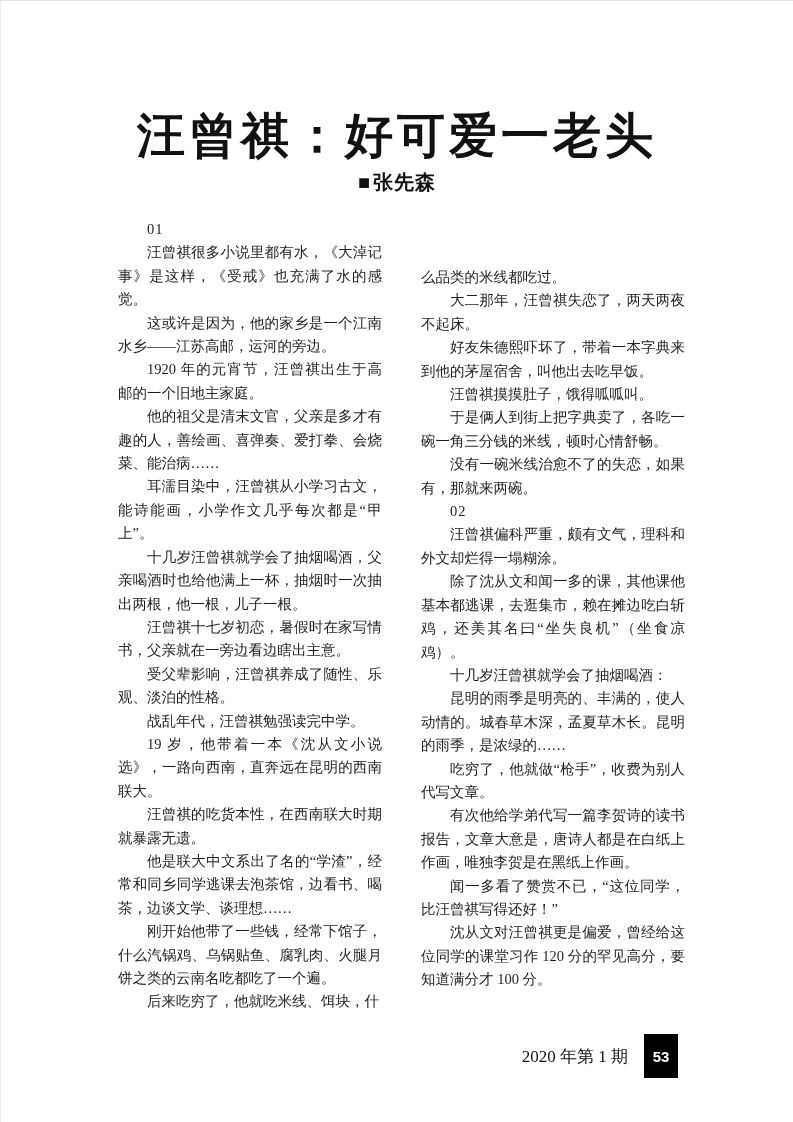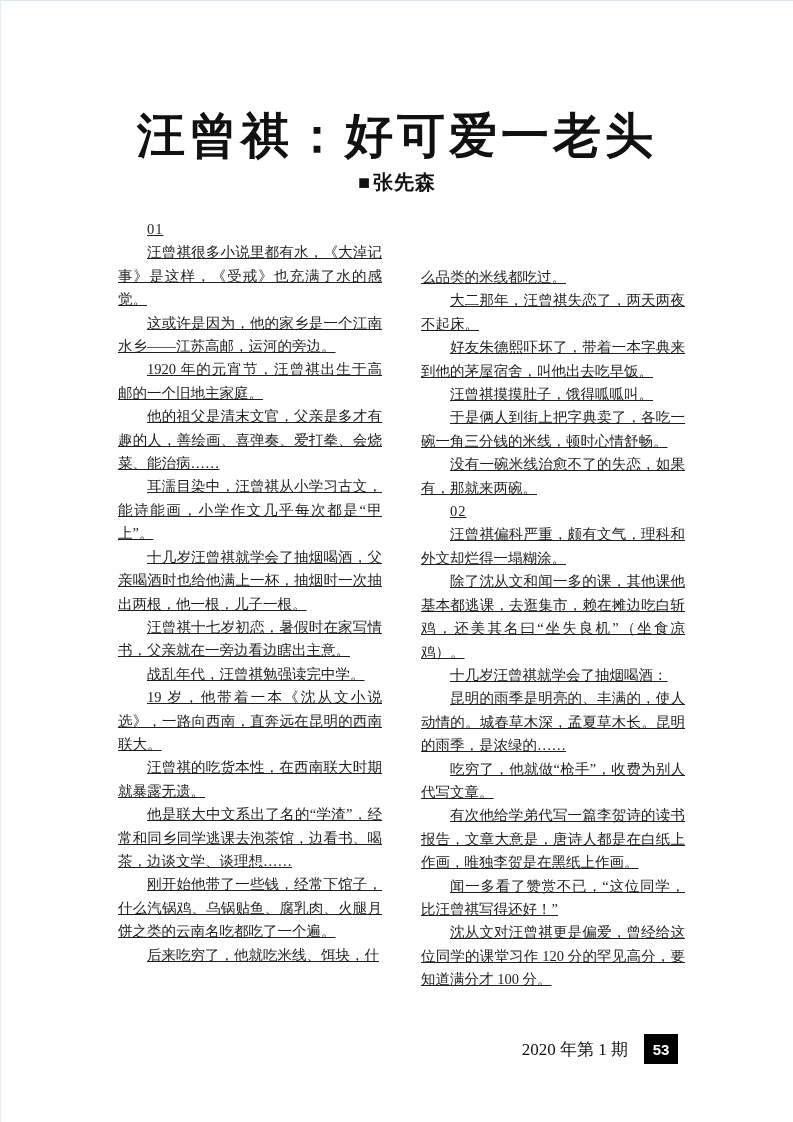--- a/index.html
+++ b/index.html
@@ -25,36 +25,36 @@
     position:absolute;top:168px;left:0;width:100%;
     text-align:center;
     font-family:"Liberation Sans","DejaVu Sans",sans-serif;
     font-size:20px;font-weight:700;color:#111;
     letter-spacing:1px;
   }
   .author-line .marker{margin-right:2px;}
   .col{
     position:absolute;top:217px;width:264px;
     font-size:14.5px;line-height:23.4px;
-    text-align:justify;color:#1e1e1e;text-decoration:underline;
+    text-align:justify;color:#1e1e1e;
   }
   .col-left{left:117px;}
   .col-right{left:420px;margin-top:48px;}
   .col p{margin:0;text-indent:2em;}
   .col p.cont{text-indent:0;}
   .col p.label{letter-spacing:1px;}
   .page-footer{
     position:absolute;top:1033px;right:115px;
     display:flex;align-items:center;gap:16px;
     font-size:17px;color:#111;
     font-family:"Liberation Serif","DejaVu Serif",serif;
   }
   .pagenum{
     display:inline-flex;align-items:center;justify-content:center;
-    width:34px;height:30px;
+    width:34px;height:44px;
     background:#000000;color:#ffffff;
     font-family:"Liberation Sans","DejaVu Sans",sans-serif;
     font-size:15px;font-weight:700;
   }
 </style>
 </head>
 <body>
 
 <div class="page">
 
@@ -66,20 +66,21 @@
 
   <div class="col col-left">
       <p class="label">01</p>
       <p class="para">汪曾祺很多小说里都有水，《大淖记事》是这样，《受戒》也充满了水的感觉。</p>
       <p class="para">这或许是因为，他的家乡是一个江南水乡——江苏高邮，运河的旁边。</p>
       <p class="para">1920 年的元宵节，汪曾祺出生于高邮的一个旧地主家庭。</p>
       <p class="para">他的祖父是清末文官，父亲是多才有趣的人，善绘画、喜弹奏、爱打拳、会烧菜、能治病……</p>
       <p class="para">耳濡目染中，汪曾祺从小学习古文，能诗能画，小学作文几乎每次都是“甲上”。</p>
       <p class="para">十几岁汪曾祺就学会了抽烟喝酒，父亲喝酒时也给他满上一杯，抽烟时一次抽出两根，他一根，儿子一根。</p>
       <p class="para">汪曾祺十七岁初恋，暑假时在家写情书，父亲就在一旁边看边瞎出主意。</p>
+      <p class="para">受父辈影响，汪曾祺养成了随性、乐观、淡泊的性格。</p>
       <p class="para">战乱年代，汪曾祺勉强读完中学。</p>
       <p class="para">19 岁，他带着一本《沈从文小说选》，一路向西南，直奔远在昆明的西南联大。</p>
       <p class="para">汪曾祺的吃货本性，在西南联大时期就暴露无遗。</p>
       <p class="para">他是联大中文系出了名的“学渣”，经常和同乡同学逃课去泡茶馆，边看书、喝茶，边谈文学、谈理想……</p>
       <p class="para">刚开始他带了一些钱，经常下馆子，什么汽锅鸡、乌锅贴鱼、腐乳肉、火腿月饼之类的云南名吃都吃了一个遍。</p>
       <p class="para">后来吃穷了，他就吃米线、饵块，什</p>
     </div>
 
   <div class="col col-right">
       <p class="cont">么品类的米线都吃过。</p>

